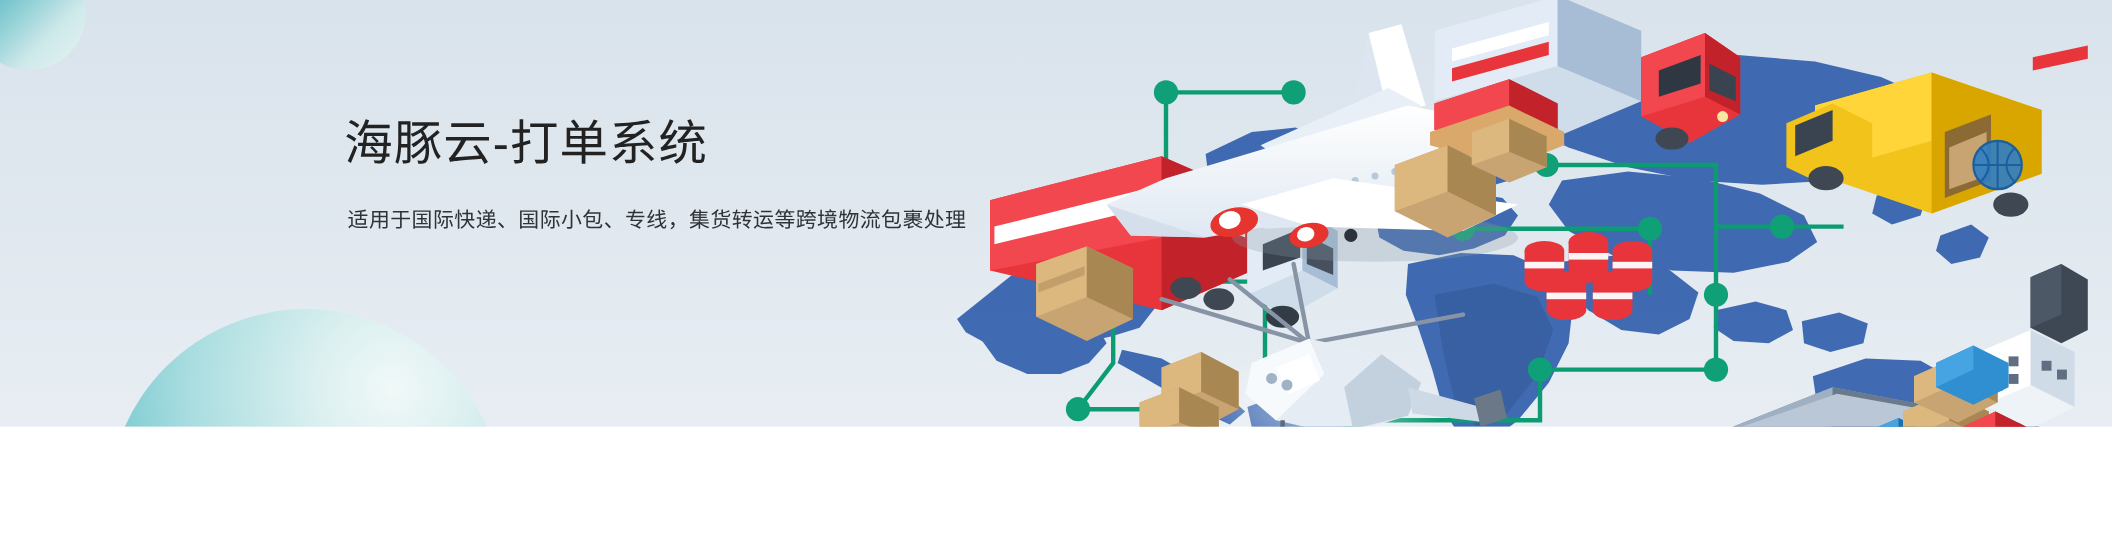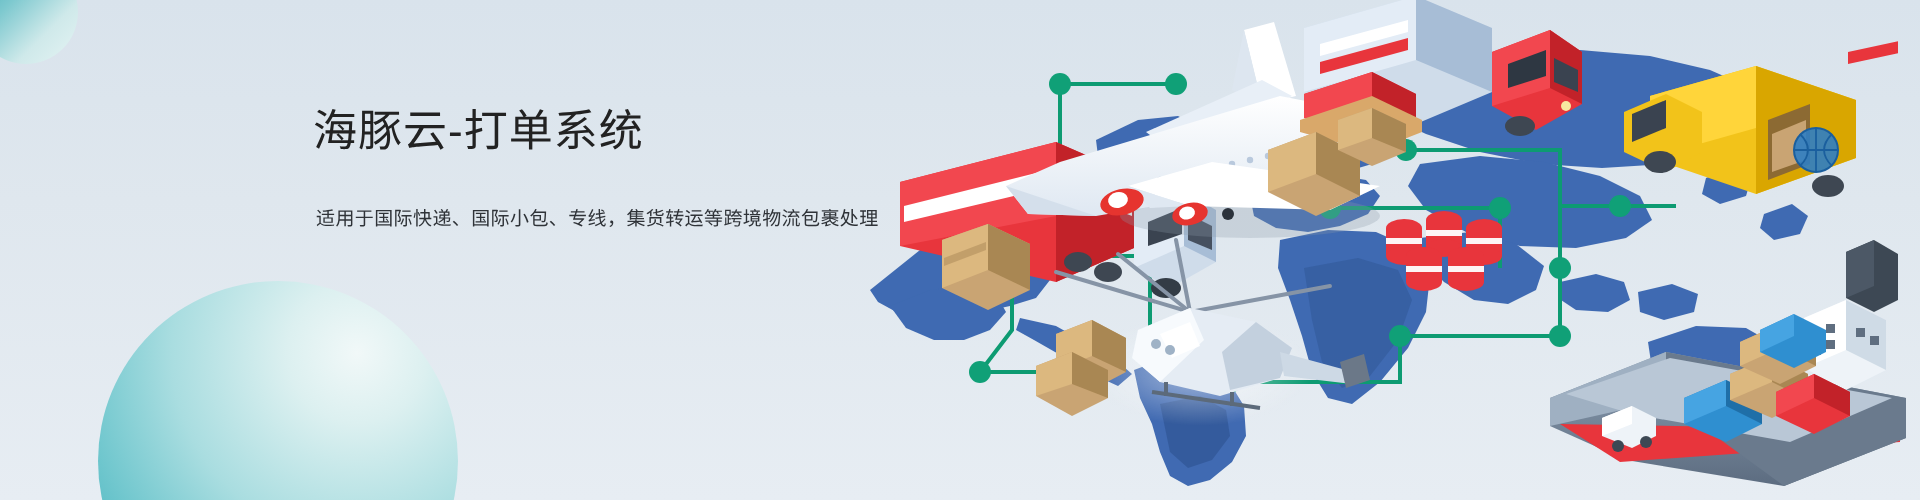--- a/index.html
+++ b/index.html
@@ -6,21 +6,21 @@
   html, body {
     margin: 0;
     padding: 0;
     background: #ffffff;
   }
   * { box-sizing: border-box; }
 
   .banner {
     position: relative;
     width: 1920px;
-    height: 500px;
+    height: 388px;
     overflow: hidden;
     font-family: "Liberation Sans", "DejaVu Sans", sans-serif;
     background: linear-gradient(to bottom, #d9e3ec 0%, #dfe7ee 40%, #e7edf3 100%);
   }
 
   
   .deco-circle {
     position: absolute;
     border-radius: 50%;
     pointer-events: none;
@@ -51,21 +51,21 @@
   .copy__title {
     margin: 0;
     font-size: 44px;
     line-height: 1.15;
     font-weight: 400;
     letter-spacing: 1px;
     color: #222222;
     white-space: nowrap;
   }
   .copy__subtitle {
-    margin: 49px 0 0 3px;
+    margin: 31px 0 0 3px;
     font-size: 19px;
     line-height: 1.4;
     font-weight: 400;
     letter-spacing: 0.4px;
     color: #2f3338;
     white-space: nowrap;
   }
 
   
   .artwork {

